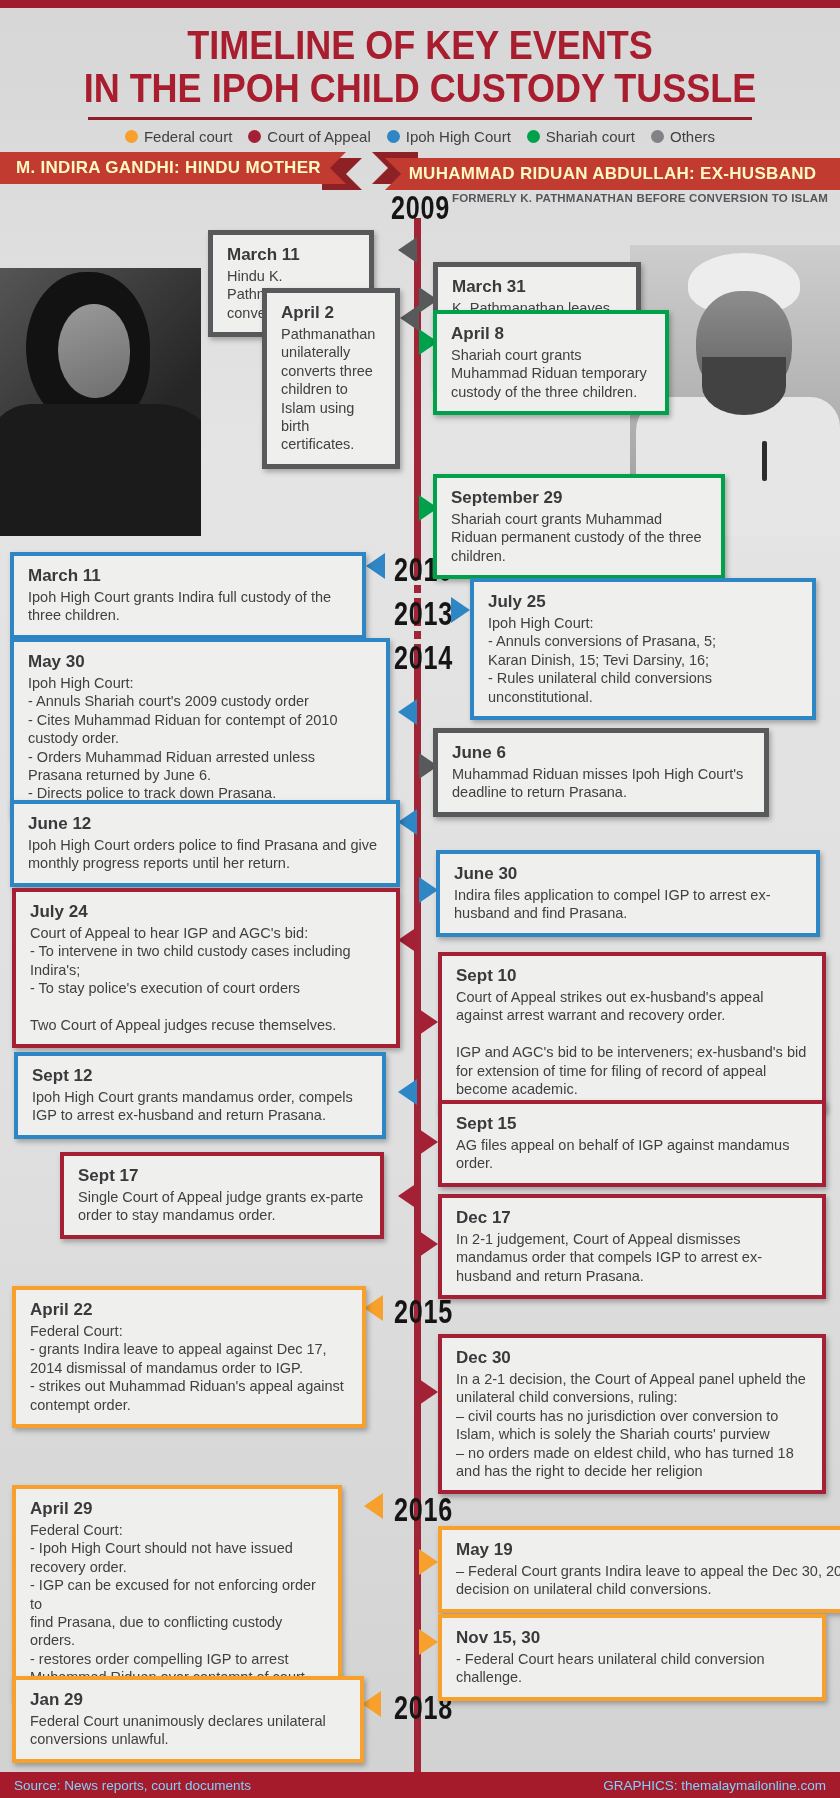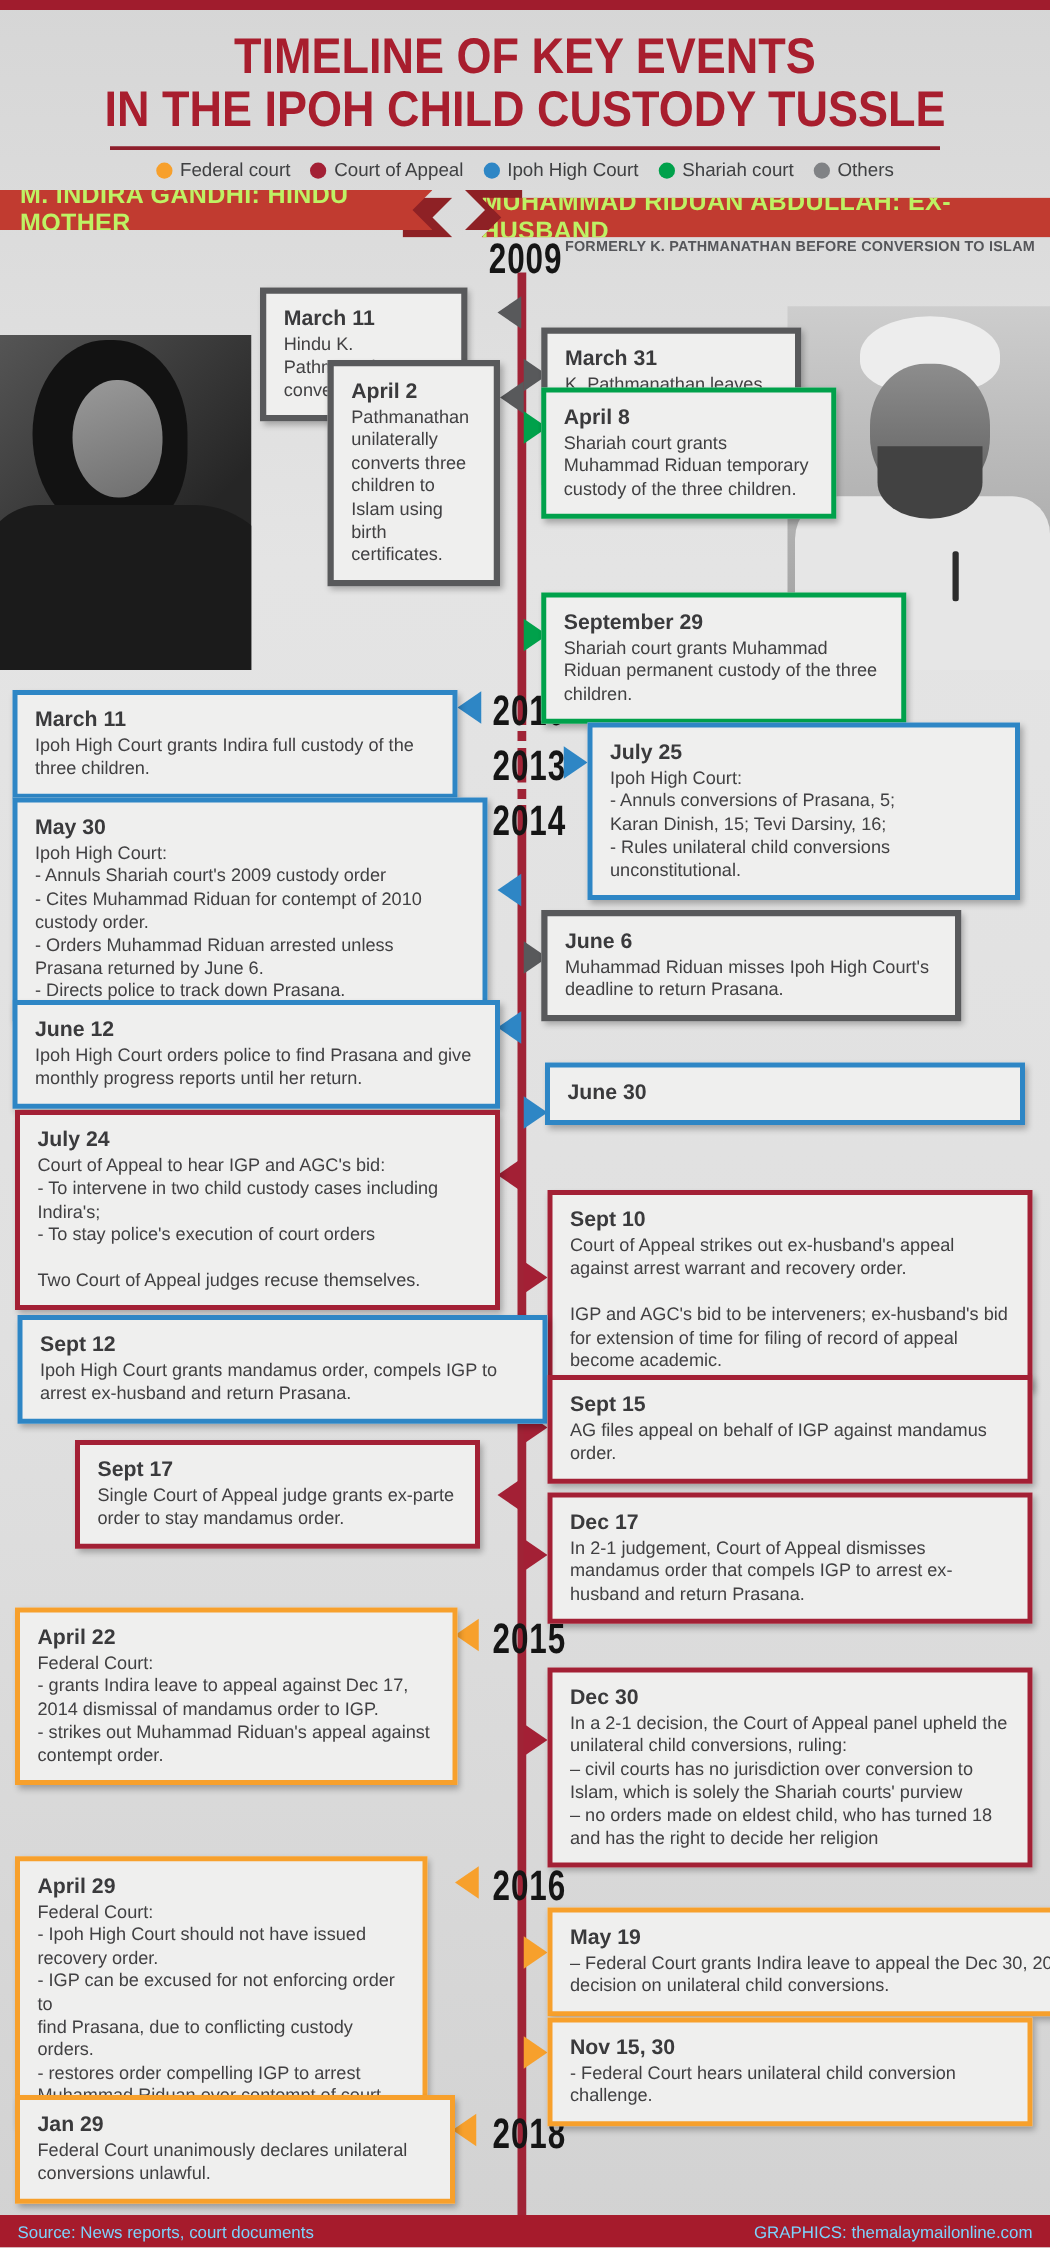--- a/index.html
+++ b/index.html
@@ -18,22 +18,22 @@
     color:#a81e2e;font-weight:bold;font-size:40px;line-height:1.07;
     transform:scaleX(0.9);transform-origin:center;}
   .divider{position:absolute;left:88px;top:117px;width:664px;height:3px;background:#8e1f2c;}
   
   .legend{position:absolute;left:0;top:128px;width:840px;display:flex;justify-content:center;gap:16px;}
   .legend .item{display:flex;align-items:center;gap:6px;font-size:15px;color:#3f4042;}
   .dot{width:13px;height:13px;border-radius:50%;}
   .dot.federal{background:#f7a02c;} .dot.appeal{background:#a32035;}
   .dot.ipoh{background:#2e86c5;} .dot.shariah{background:#00a14b;} .dot.others{background:#808285;}
   
-  .ribbon{position:absolute;height:32px;display:flex;align-items:center;color:#bef264;
-    font-weight:bold;font-size:20px;letter-spacing:.3px;}
+  .ribbon{position:absolute;height:32px;display:flex;align-items:center;color:#fef9c3;
+    font-weight:bold;font-size:17px;letter-spacing:.3px;}
   .ribbon-l{left:0;top:152px;width:346px;background:#c13b30;padding-left:16px;box-sizing:border-box;
     clip-path:polygon(0 0,100% 0,calc(100% - 16px) 50%,100% 100%,0 100%);}
   .ribbon-l-fold{position:absolute;left:322px;top:158px;width:40px;height:32px;background:#8e2125;
     clip-path:polygon(0 0,100% 0,calc(100% - 16px) 50%,100% 100%,0 100%);z-index:-1;}
   .ribbon-r{left:385px;top:158px;width:455px;background:#c13b30;justify-content:center;
     clip-path:polygon(0 0,100% 0,100% 100%,0 100%,16px 50%);}
   .ribbon-r-fold{position:absolute;left:372px;top:152px;width:46px;height:32px;background:#8e2125;
     clip-path:polygon(0 0,100% 0,100% 100%,0 100%,16px 50%);z-index:-1;}
   .subnote{position:absolute;right:12px;top:192px;width:500px;text-align:right;
     font-size:11.5px;font-weight:bold;color:#55565a;letter-spacing:.2px;}
@@ -81,21 +81,21 @@
   #e3{left:433px;top:310px;width:236px;}
   #e4{left:433px;top:474px;width:292px;}
   #e5{left:10px;top:552px;width:356px;}
   #e6{left:470px;top:578px;width:346px;}
   #e7{left:10px;top:638px;width:380px;}
   #e8{left:433px;top:728px;width:336px;}
   #e9{left:10px;top:800px;width:390px;}
   #e10{left:436px;top:850px;width:384px;}
   #e11{left:12px;top:888px;width:388px;}
   #e12{left:438px;top:952px;width:388px;}
-  #e13{left:14px;top:1052px;width:424px;}
+  #e13{left:14px;top:1052px;width:372px;}
   #e14{left:438px;top:1100px;width:388px;}
   #e15{left:12px;top:1152px;width:324px;margin-left:48px;}
   #e16{left:438px;top:1194px;width:388px;}
   #e17{left:12px;top:1286px;width:354px;}
   #e18{left:438px;top:1334px;width:388px;}
   #e19{left:12px;top:1453px;width:330px;margin-top:32px;}
   #e20{left:438px;top:1526px;width:464px;}
   #e21{left:438px;top:1614px;width:388px;}
   #e22{left:12px;top:1676px;width:352px;}
   
@@ -245,20 +245,21 @@
 <div class="event cat-gray" id="e8">
   <div class="edate">June 6</div>
   <div class="ebody">Muhammad Riduan misses Ipoh High Court's deadline to return Prasana.</div>
 </div>
 <div class="event cat-blue" id="e9">
   <div class="edate">June 12</div>
   <div class="ebody">Ipoh High Court orders police to find Prasana and give monthly progress reports until her return.</div>
 </div>
 <div class="event cat-blue" id="e10">
   <div class="edate">June 30</div>
+  <div class="ebody">Indira files application to compel IGP to arrest ex-husband and find Prasana.</div>
 </div>
 <div class="event cat-red" id="e11">
   <div class="edate">July 24</div>
   <div class="ebody">Court of Appeal to hear IGP and AGC's bid:
 - To intervene in two child custody cases including
   Indira's;
 - To stay police's execution of court orders
 
 Two Court of Appeal judges recuse themselves.</div>
 </div>

